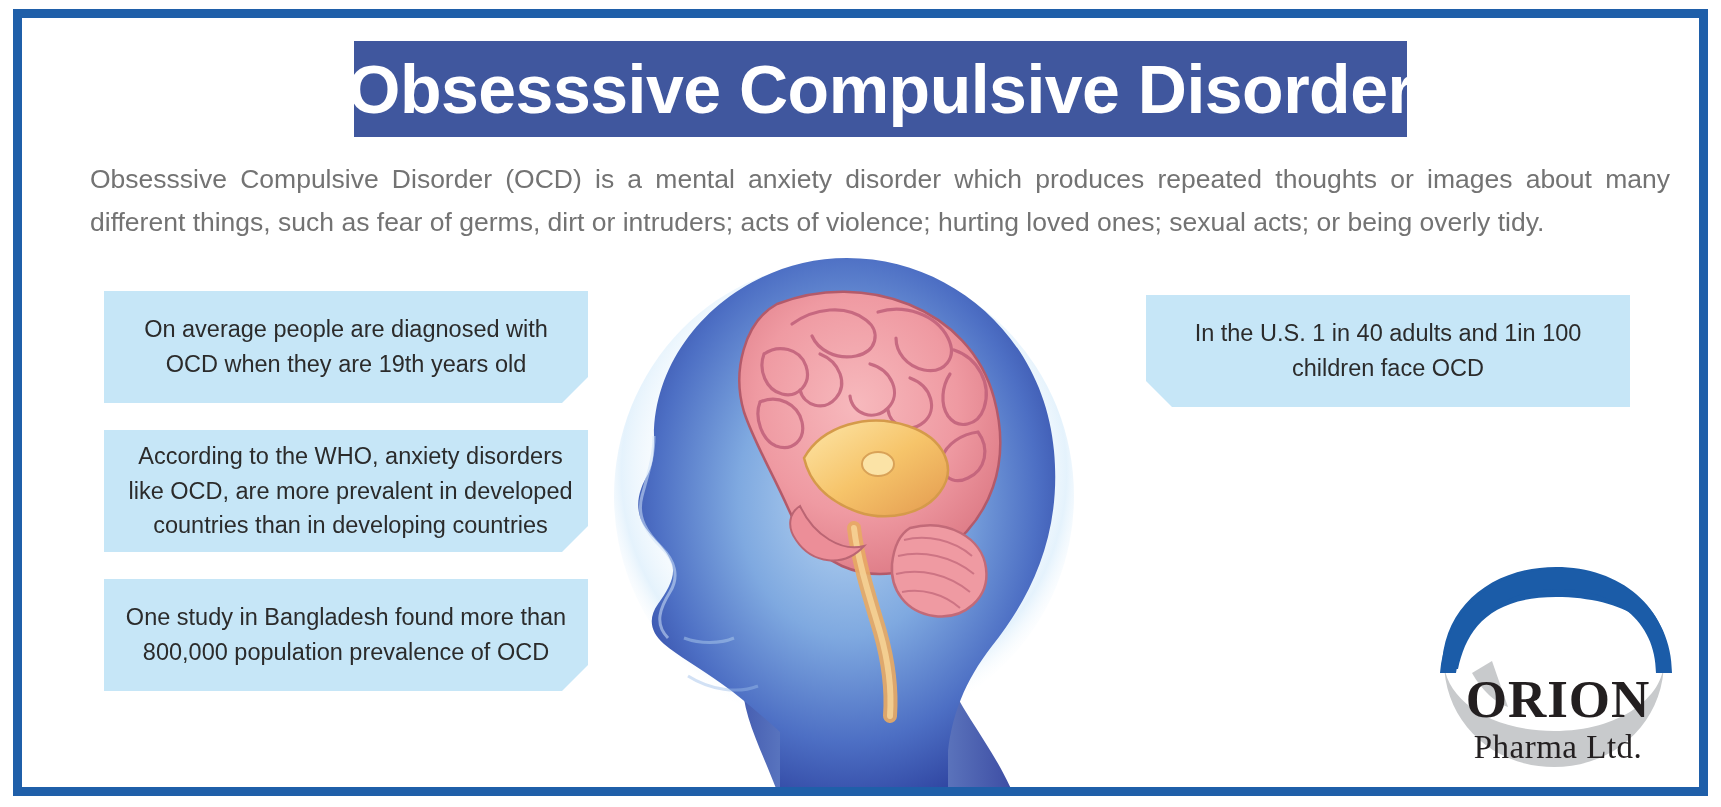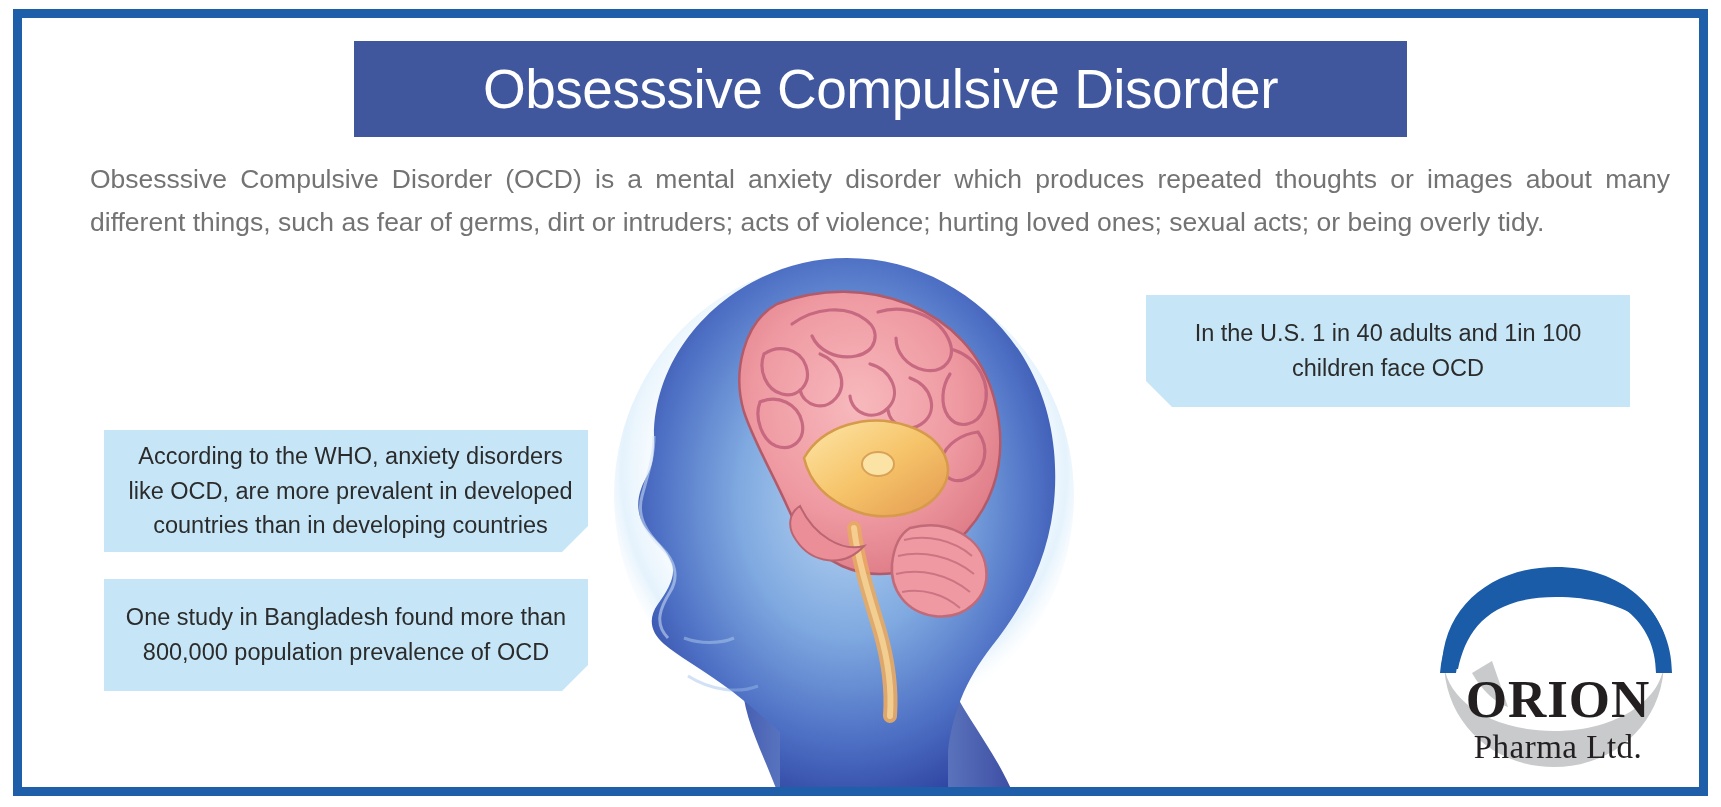--- a/index.html
+++ b/index.html
@@ -37,22 +37,22 @@
     top: 23px;
     width: 1053px;
     height: 96px;
     background: #40579e;
     display: flex;
     align-items: center;
     justify-content: center;
   }
   .title-text {
     color: #ffffff;
-    font-size: 55px;
-    font-weight: normal;
+    font-size: 68px;
+    font-weight: bold;
     letter-spacing: -0.5px;
     line-height: 1;
     white-space: nowrap;
     font-family: "Liberation Sans", sans-serif;
   }
 
   
   .intro {
     position: absolute;
     left: 68px;
@@ -234,20 +234,23 @@
           <path d="M312 294 C 334 288, 362 294, 380 310"></path>
           <path d="M306 310 C 330 304, 360 310, 382 328"></path>
           <path d="M304 328 C 328 322, 356 328, 378 346"></path>
           <path d="M310 346 C 330 342, 352 348, 368 362"></path>
         </g>
 
         <path d="M208 260 C 222 290, 250 306, 272 300 C 252 322, 220 318, 204 294 C 194 280, 198 266, 208 260 Z" fill="#ec8e98" stroke="#bb6573" stroke-width="2"></path>
       </svg>
     </div>
 
+    <div class="callout left cl-1">
+      <span>On average people are diagnosed with OCD when they are 19th years old</span>
+    </div>
     <div class="callout left cl-2">
       <span>According to the WHO, anxiety disorders like OCD, are more prevalent in developed countries than in developing countries</span>
     </div>
     <div class="callout left cl-3">
       <span>One study in Bangladesh found more than 800,000 population prevalence of OCD</span>
     </div>
 
     <div class="callout right cr-1">
       <span>In the U.S. 1 in 40 adults and 1in 100 children face OCD</span>
     </div>

